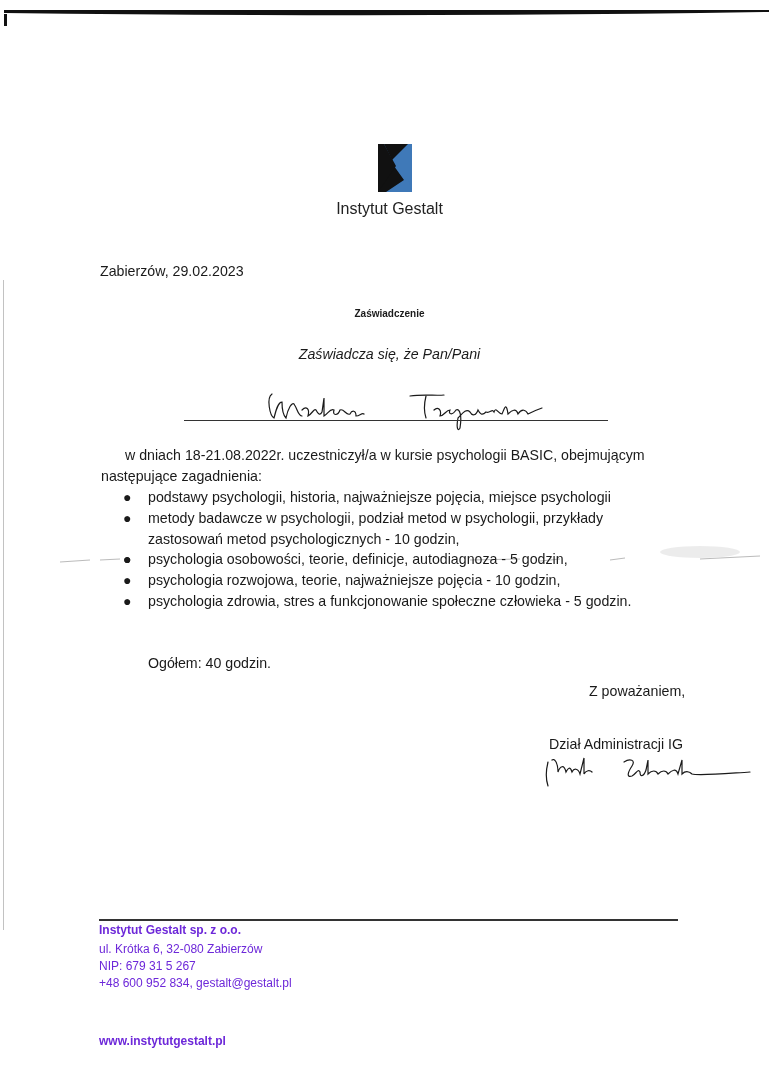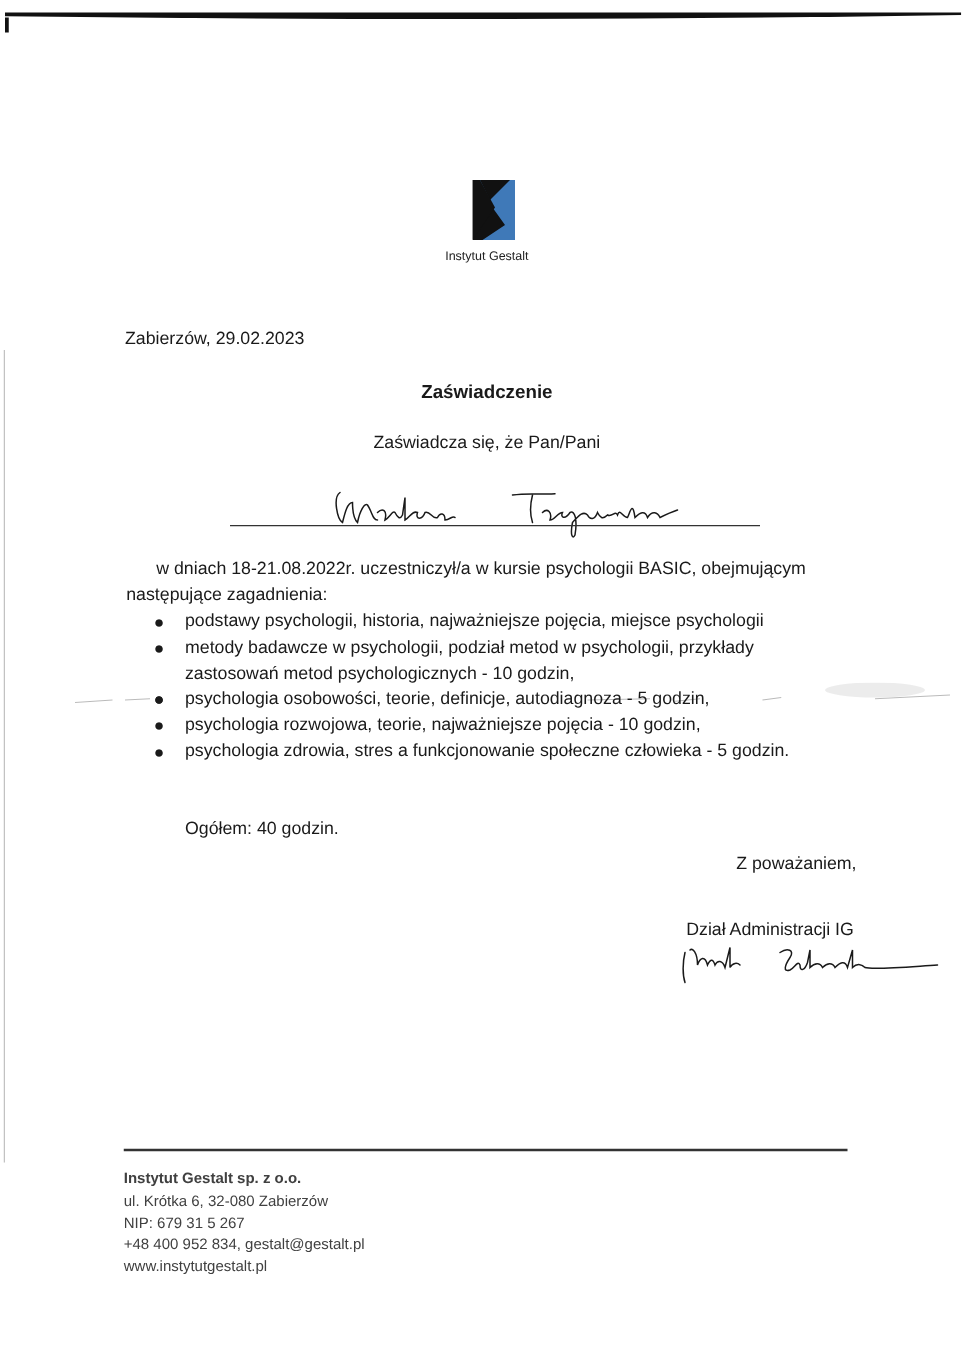--- a/index.html
+++ b/index.html
@@ -2,43 +2,43 @@
 <html><head>
 <meta charset="utf-8">
 <style>
   html, body { margin:0; padding:0; background:#ffffff; }
   body { width:779px; height:1080px; position:relative; overflow:hidden;
          font-family:"Liberation Sans", sans-serif; color:#1a1a1a; }
   .scan-top { position:absolute; left:4px; top:9px; width:765px; height:8px; }
   .scan-left { position:absolute; left:4px; top:14px; width:3px; height:12px; background:#111; }
   .scan-leftedge { position:absolute; left:3px; top:280px; width:1px; height:650px; background:#999; opacity:.6; }
   .logo { position:absolute; left:378px; top:144px; width:34px; height:48px; }
-  .logo-text { position:absolute; left:0; width:779px; top:200px; text-align:center; font-size:10px; color:#222; }
+  .logo-text { position:absolute; left:0; width:779px; top:200px; text-align:center; font-size:16px; color:#222; }
   .txt { position:absolute; font-size:14.2px; line-height:20px; white-space:nowrap; }
   .place-date { left:100px; top:261px; }
-  .title { left:0; width:779px; top:304px; text-align:center; font-weight:bold; font-size:15px; }
-  .intro { left:0; width:779px; top:344px; text-align:center; }
+  .title { left:0; width:779px; top:304px; text-align:center; font-weight:bold; font-size:10px; }
+  .intro { left:0; width:779px; top:344px; text-align:center;font-style:italic; }
   .name-line { position:absolute; left:184px; top:420px; width:424px; height:1px; background:#333; }
   .name-sig { position:absolute; left:258px; top:380px; width:300px; height:60px; }
   .body1 { left:101px; top:445px;margin-left:24px; }
   .body2 { left:101px; top:466px; }
   ul.topics { position:absolute; left:101px; top:487px; margin:0; padding:0; list-style:none; font-size:14.2px; line-height:20.8px; }
   ul.topics li { position:relative; padding-left:47px; white-space:nowrap; }
   ul.topics li .bullet { position:absolute; left:22px; top:0; font-size:14px; }
   .total { left:148px; top:653px; }
   .closing { left:589px; top:681px; }
   .dept { left:549px; top:734px; }
   .sig2 { position:absolute; left:540px; top:752px; width:220px; height:40px; }
   .footer-line { position:absolute; left:99px; top:919px; width:579px; height:2px; background:#333; }
-  .foot { position:absolute; left:99px; font-size:12px; line-height:18px; white-space:nowrap; color:#404040;margin-top:12px; }
+  .foot { position:absolute; left:99px; font-size:12px; line-height:18px; white-space:nowrap; color:#6d28d9; }
   .f1 { top:921px; font-weight:bold; }
   .f2 { top:940px; }
   .f3 { top:957px; }
   .f4 { top:974px; }
-  .f5 { top:992px; font-weight:normal;text-align:center; }
+  .f5 { top:1032px; font-weight:bold;text-align:center; }
   .smudge { position:absolute; left:0; top:546px; width:779px; height:24px; }
 </style>
 </head>
 <body>
 
 <svg class="scan-top" viewBox="0 0 765 8" preserveAspectRatio="none">
   <path d="M0,1 L765,1 L765,3 Q400,9 0,4 Z" fill="#111"></path>
 </svg>
 <div class="scan-left"></div>
 <div class="scan-leftedge"></div>
@@ -93,14 +93,14 @@
   <g fill="none" stroke="#1a1a1a" stroke-width="1.2" stroke-linecap="round">
     <path d="M8,10 C6,18 6,28 8,34 M12,8 C14,6 18,10 18,20 C20,14 24,12 26,20 C28,16 30,14 32,20 C34,16 38,16 40,22 L44,6 L44,22 C46,18 50,18 52,20"></path>
     <path d="M84,10 C90,6 96,8 92,14 C88,20 86,26 92,24 C96,22 98,16 100,20 C100,26 104,24 106,18 L108,8 L108,22 C112,18 116,18 118,22 C122,18 126,18 128,22 C132,18 136,16 138,22 L142,8 L142,22 C146,18 150,20 152,22 C158,24 180,22 210,20"></path>
   </g>
 </svg>
 
 <div class="footer-line"></div>
 <div class="foot f1">Instytut Gestalt sp. z o.o.</div>
 <div class="foot f2">ul. Krótka 6, 32-080 Zabierzów</div>
 <div class="foot f3">NIP: 679 31 5 267</div>
-<div class="foot f4">+48 400 952 834, gestalt@gestalt.pl</div>
+<div class="foot f4">+48 600 952 834, gestalt@gestalt.pl</div>
 <div class="foot f5">www.instytutgestalt.pl</div>
 
 </body></html>

